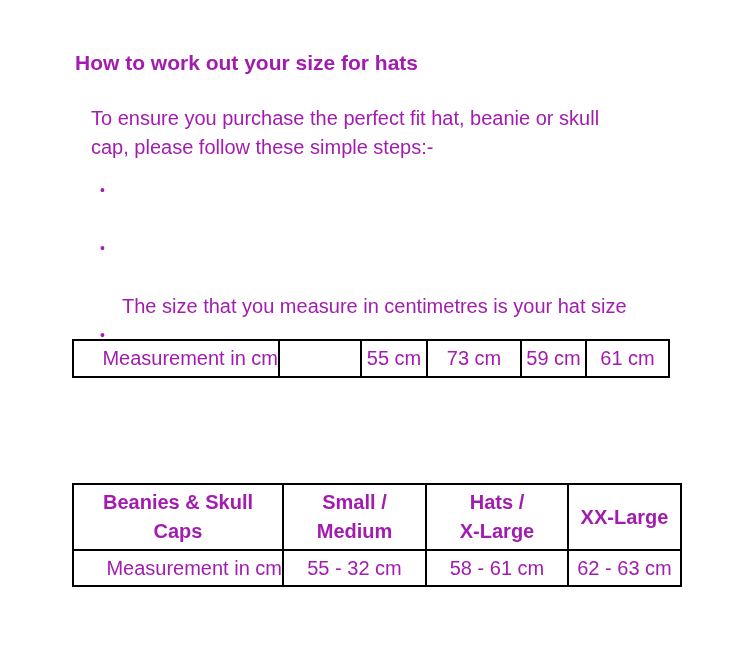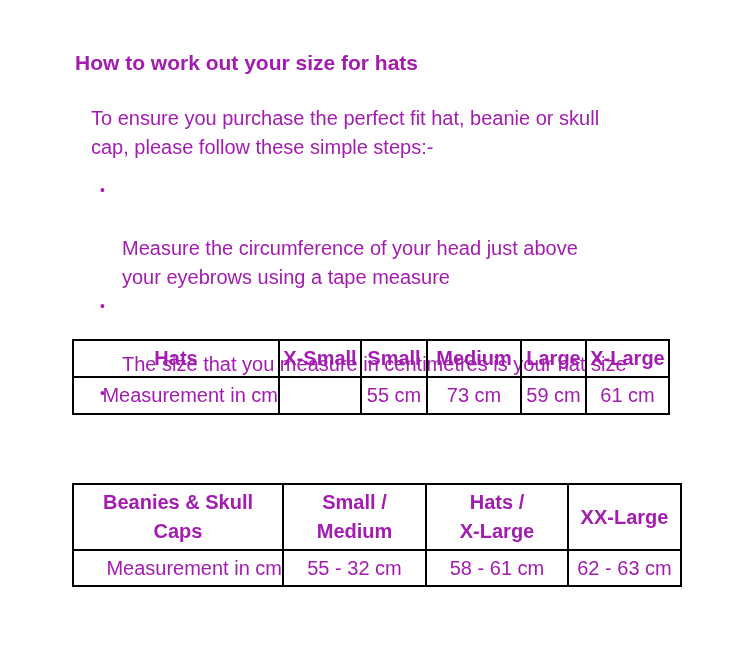--- a/index.html
+++ b/index.html
@@ -99,50 +99,40 @@
 <div class="sheet">
 
   <h1 class="page-title">How to work out your size for hats</h1>
 
   <p class="intro">To ensure you purchase the perfect fit hat, beanie or skull
 cap, please follow these simple steps:-</p>
 
   <div class="bullet-list">
     <div class="bullet-item">
       <span class="bullet-dot">•</span>
-      <span>Measure the circumference of your head just above
-your eyebrows using a tape measure</span>
     </div>
     <div class="bullet-item">
       <span class="bullet-dot">•</span>
       <span>The size that you measure in centimetres is your hat size</span>
     </div>
     <div class="bullet-item">
       <span class="bullet-dot">•</span>
     </div>
   </div>
 
   <table class="size-table" id="hats-table">
     <colgroup>
       <col style="width:206px">
       <col style="width:82px">
       <col style="width:66px">
       <col style="width:94px">
       <col style="width:65px">
       <col style="width:83px">
     </colgroup>
     <tbody>
-      <tr class="header-row">
-        <td class="hdr">Hats</td>
-        <td class="hdr">X-Small</td>
-        <td class="hdr">Small</td>
-        <td class="hdr">Medium</td>
-        <td class="hdr">Large</td>
-        <td class="hdr">X-Large</td>
-      </tr>
       <tr class="data-row">
         <td class="row-label">Measurement in cm</td>
         <td></td>
         <td>55 cm</td>
         <td>73 cm</td>
         <td>59 cm</td>
         <td>61 cm</td>
       </tr>
     </tbody>
   </table>

